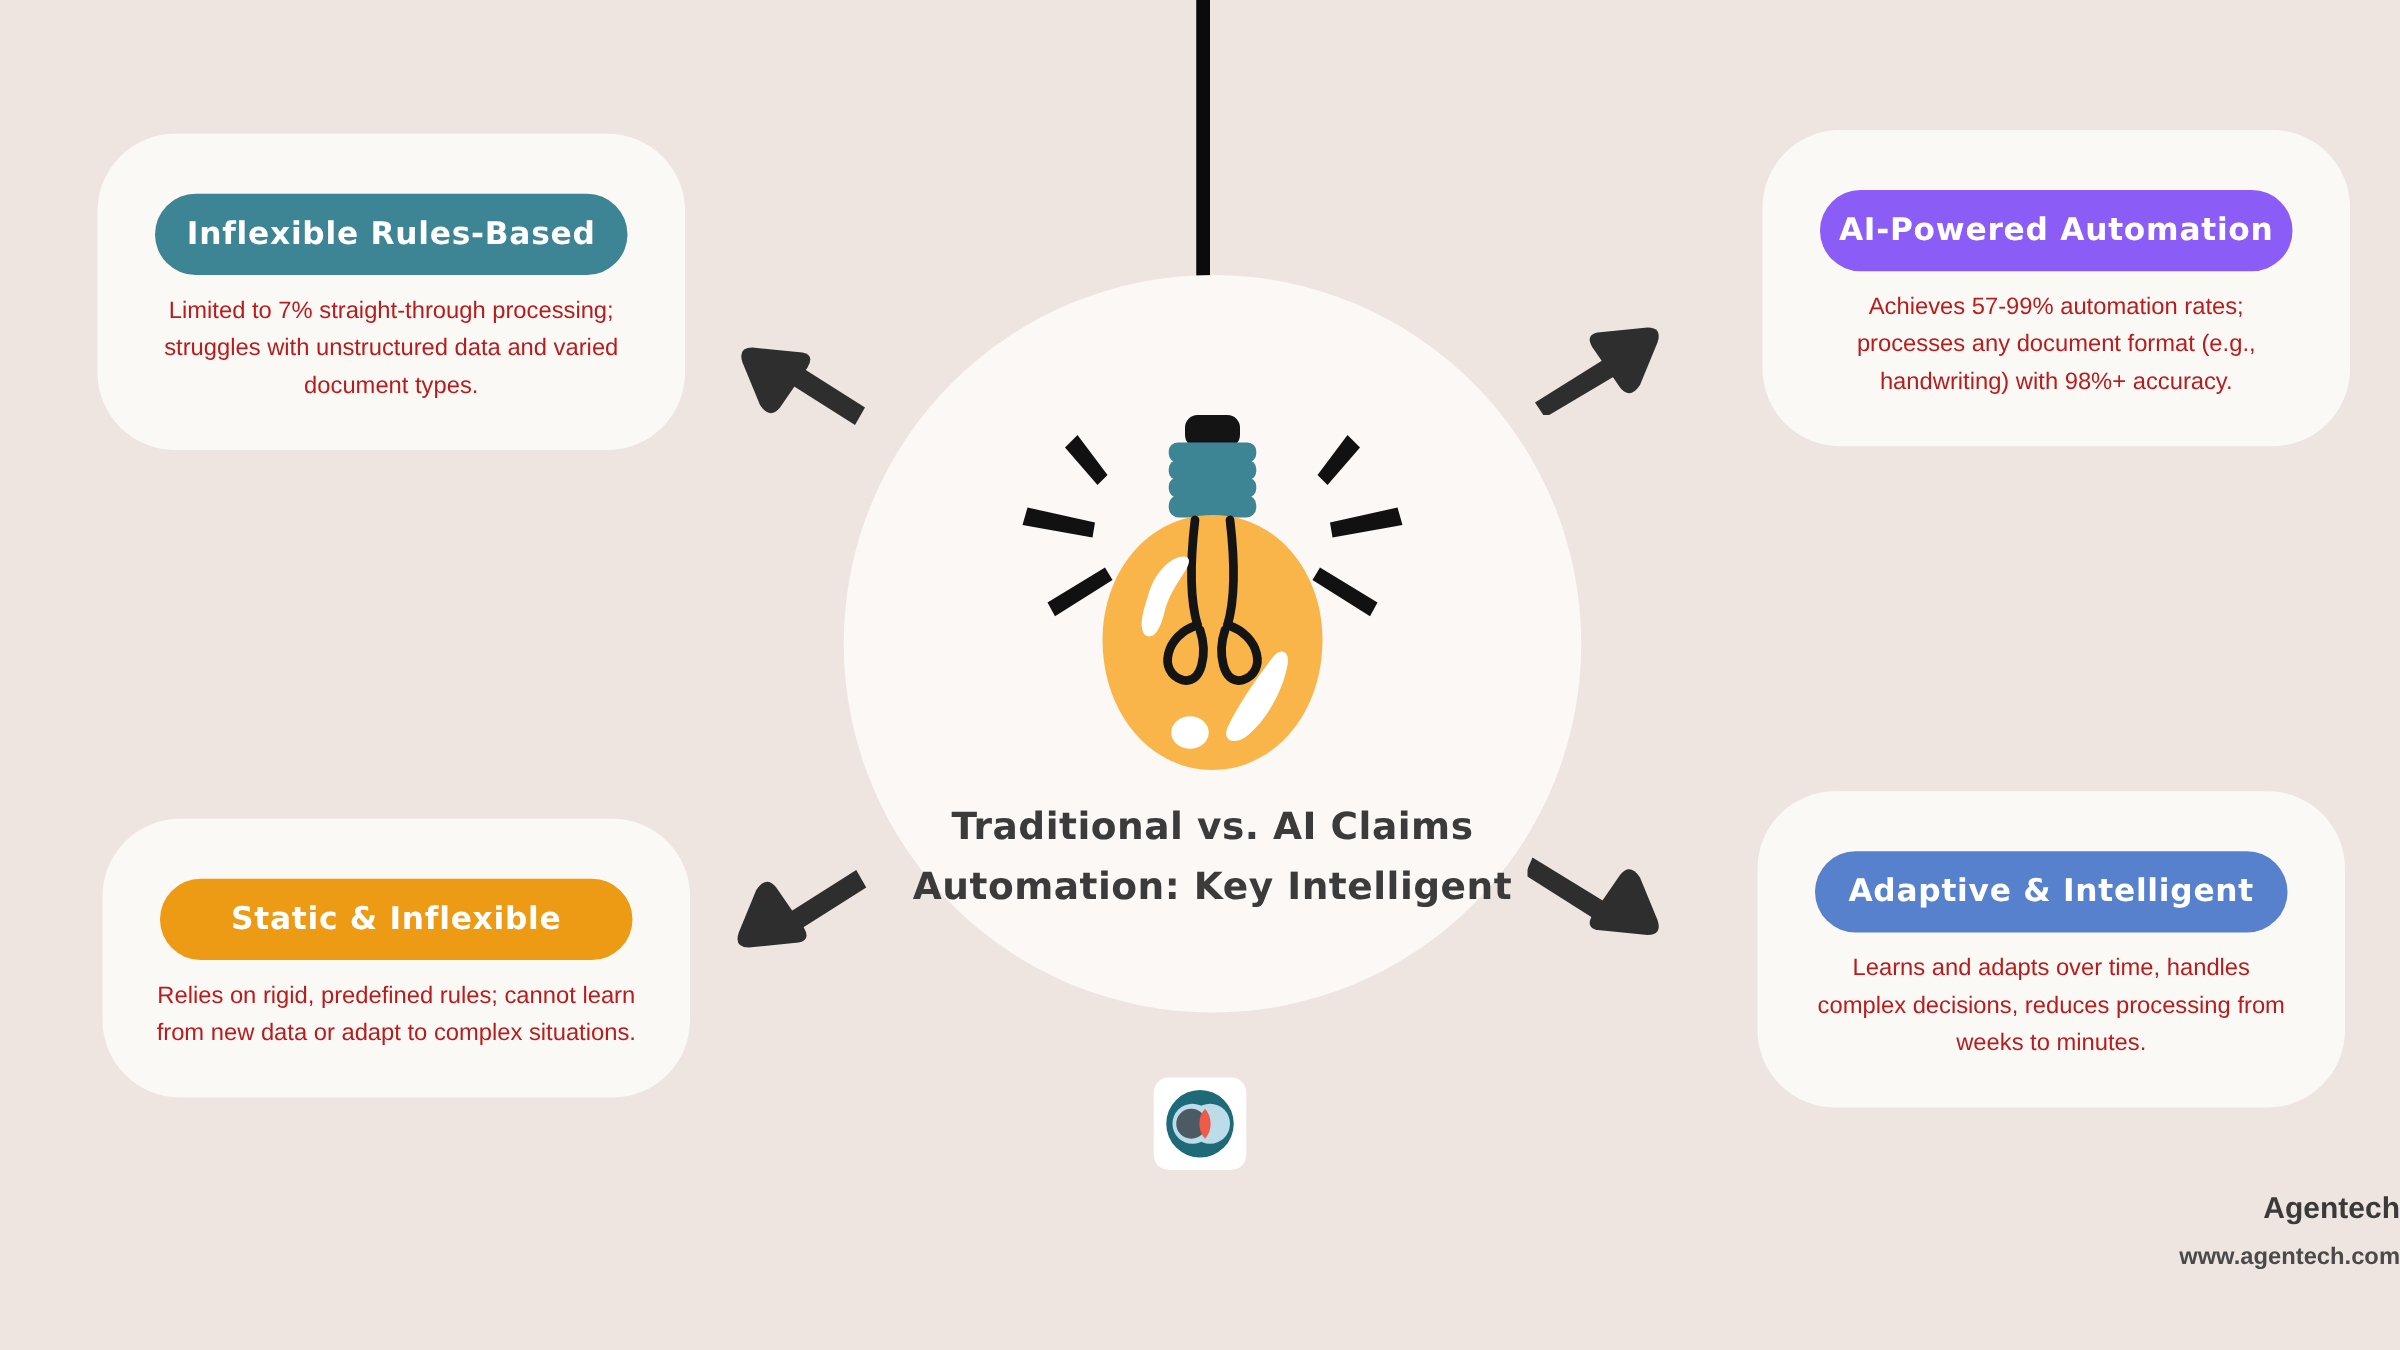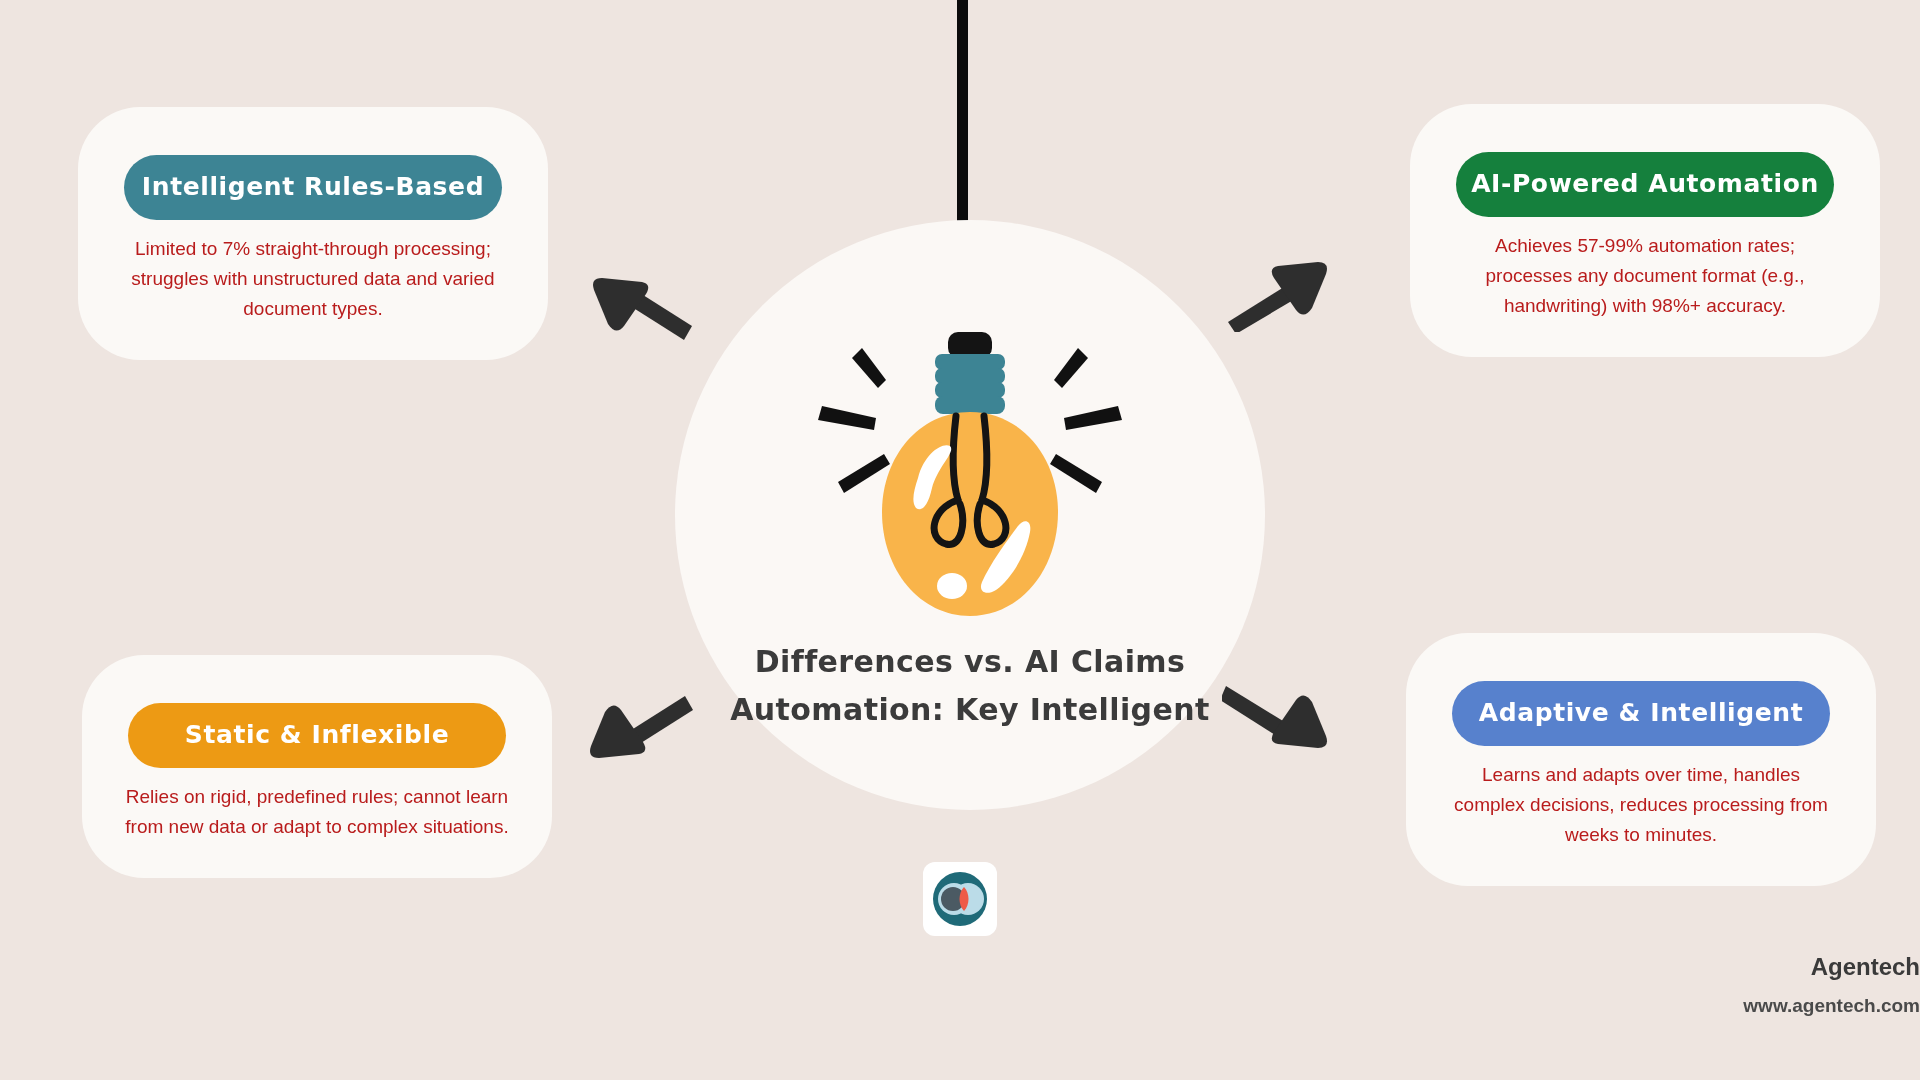--- a/index.html
+++ b/index.html
@@ -88,21 +88,21 @@
     color: #FFFFFF;
     font-size: 25px;
     font-weight: 700;
     letter-spacing: 0.6px;
     padding: 17px 10px 19px 10px;
     margin: 18px 12px 14px 12px;
     font-family: "DejaVu Sans", sans-serif;
     white-space: nowrap;
   }
   .badge-teal   { background: #3D8494; }
-  .badge-pink   { background: #15803d; }
+  .badge-pink   { background: #8b5cf6; }
   .badge-orange { background: #ED9A14; }
   .badge-blue   { background: #5781CD; }
 
   .card-body {
     color: #b91c1c;
     font-size: 19px;
     line-height: 30px;
     padding: 0 6px;
   }
 
@@ -192,21 +192,21 @@
 
       <path d="M118 148 C 124 124, 142 112, 150 116 C 156 122, 138 136, 132 158
                C 128 176, 122 182, 116 178 C 111 172, 114 160, 118 148 Z" fill="#FFFFFF"></path>
       <path d="M218 196 C 224 188, 232 190, 230 202 C 226 224, 212 248, 196 260
                C 186 266, 178 262, 182 252 C 190 234, 206 212, 218 196 Z" fill="#FFFFFF"></path>
       <ellipse cx="152" cy="256" rx="15" ry="13" fill="#FFFFFF"></ellipse>
     </svg>
   </div>
 
   <div class="center-title">
-    <span class="ln">Differences vs. AI Claims</span>
+    <span class="ln">Traditional vs. AI Claims</span>
     <span class="ln">Automation: Key Intelligent</span>
   </div>
 
   <div class="arrow a-tl">
     <svg width="110" height="80" viewBox="0 0 110 80">
       <path d="M96 72 L36 34 L44 20 L104 58 Z" fill="#2E2E2E"></path>
       <path d="M6 22 Q2 10, 14 10 L54 14 Q64 16, 58 26 L36 58 Q28 68, 20 56 Z" fill="#2E2E2E"></path>
     </svg>
   </div>
 
@@ -225,21 +225,21 @@
   </div>
 
   <div class="arrow a-br">
     <svg width="110" height="80" viewBox="0 0 110 80">
       <path d="M4 8 L66 46 L58 60 L-2 22 Z" fill="#2E2E2E"></path>
       <path d="M104 58 Q108 70, 96 70 L56 66 Q46 64, 52 54 L74 22 Q82 12, 90 24 Z" fill="#2E2E2E"></path>
     </svg>
   </div>
 
   <div class="card tl">
-    <span class="badge badge-teal">Intelligent Rules-Based</span>
+    <span class="badge badge-teal">Inflexible Rules-Based</span>
     <div class="card-body">Limited to 7% straight-through processing; struggles with unstructured data and varied document types.</div>
   </div>
 
   <div class="card tr">
     <span class="badge badge-pink">AI-Powered Automation</span>
     <div class="card-body">Achieves 57-99% automation rates; processes any document format (e.g., handwriting) with 98%+ accuracy.</div>
   </div>
 
   <div class="card br">
     <span class="badge badge-blue">Adaptive &amp; Intelligent</span>

